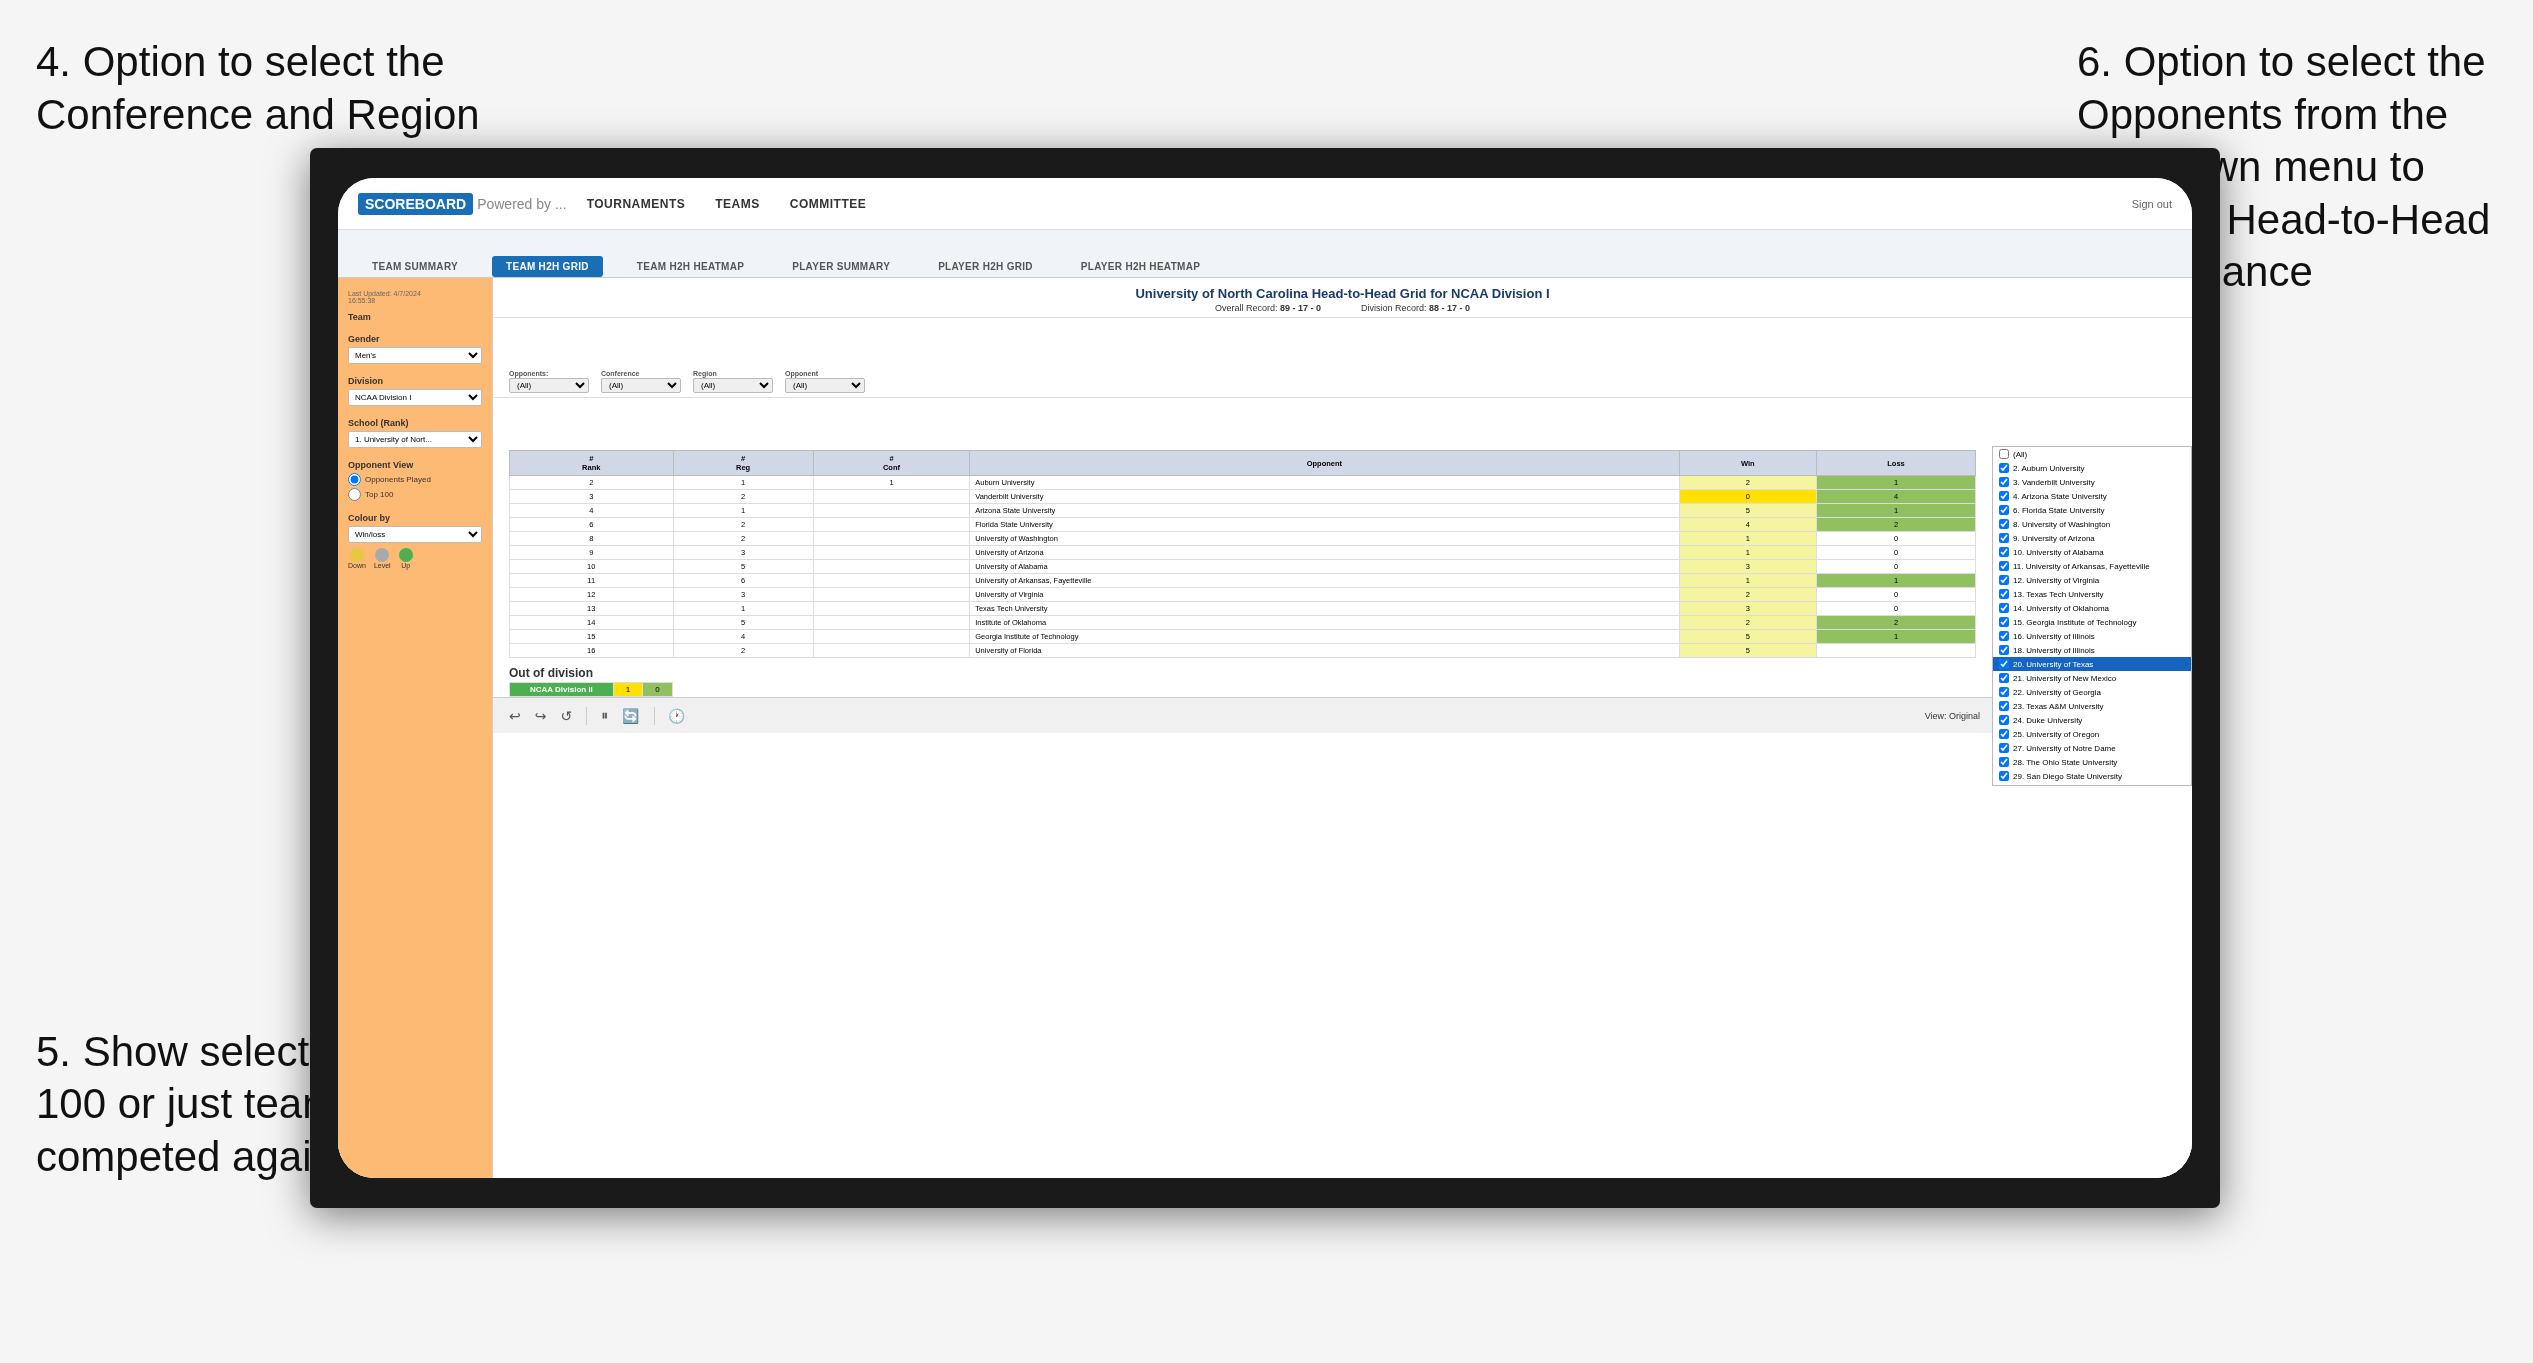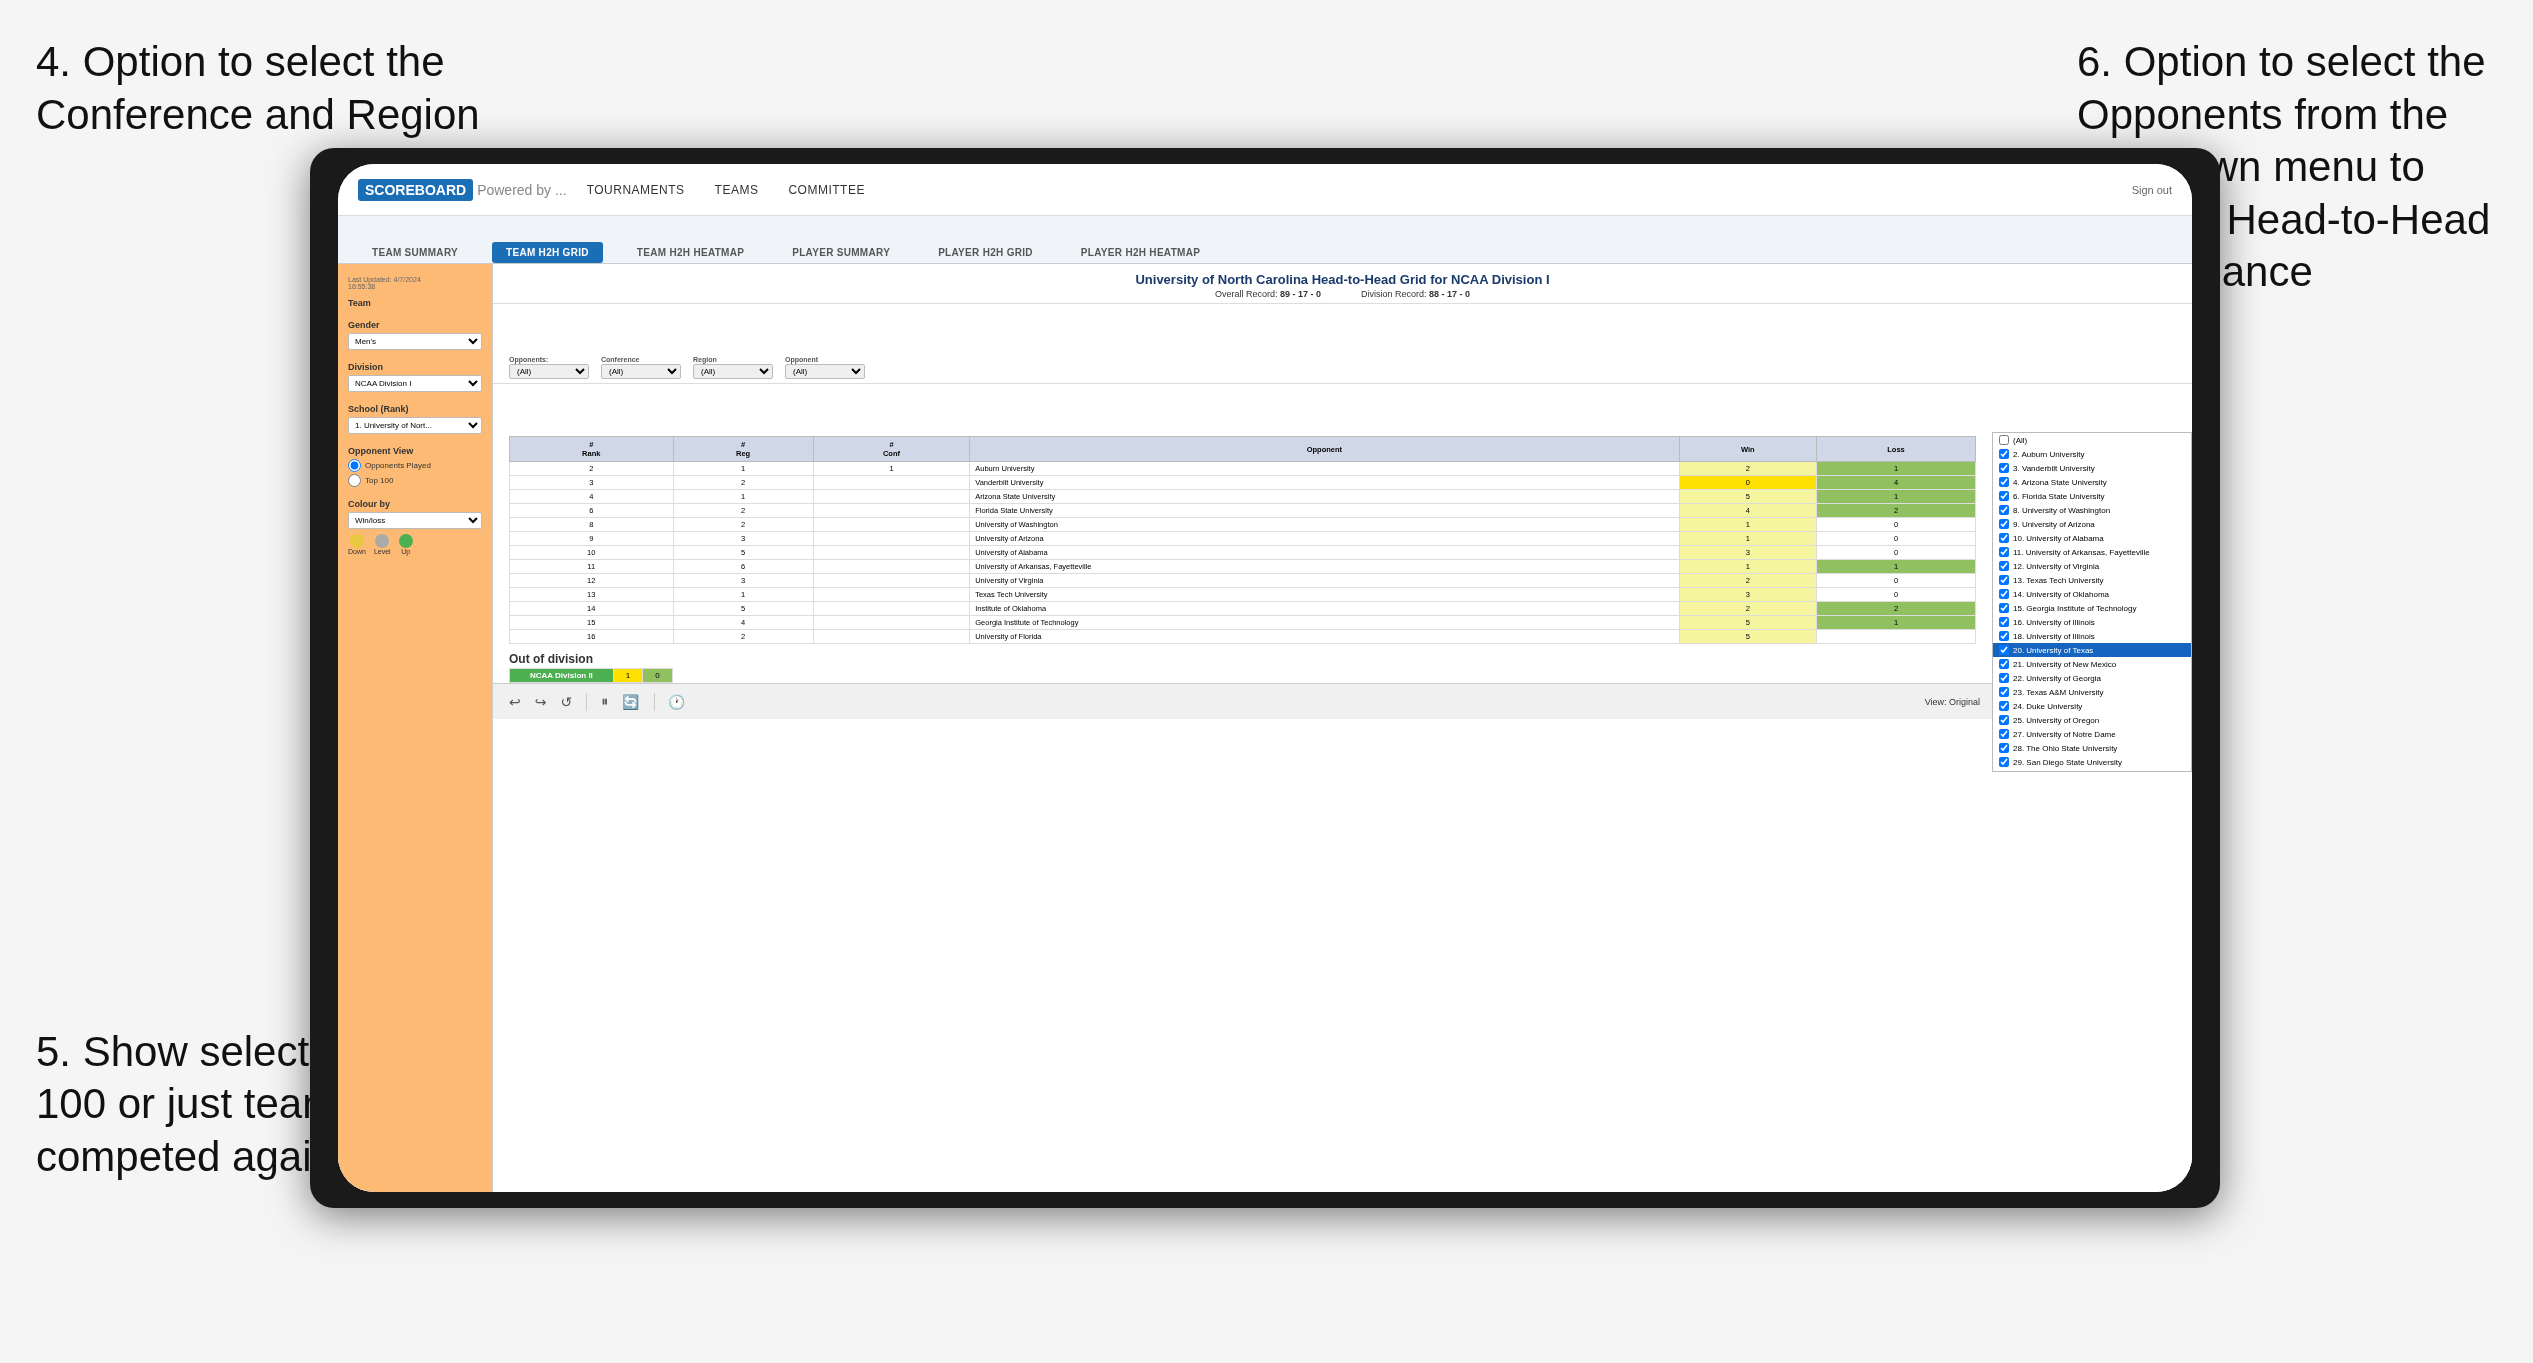--- a/index.html
+++ b/index.html
@@ -35,23 +35,23 @@
     }
 
     
     .tablet-frame {
       position: absolute;
       top: 148px;
       left: 310px;
       width: 1910px;
       height: 1060px;
       background: #1a1a1a;
-      border-radius: 24px;
+      border-radius: 7px;
       box-shadow: 0 8px 40px rgba(0,0,0,0.5);
-      padding: 16px 28px;
+      padding: 30px 28px;
     }
 
     .tablet-screen {
       width: 100%;
       height: 100%;
       background: #fff;
       border-radius: 36px;
       overflow: hidden;
       display: flex;
       flex-direction: column;
@@ -88,21 +88,21 @@
       align-items: center;
       gap: 30px;
       flex: 1;
     }
 
     .nav-item {
       font-size: 12px;
       color: #333;
       cursor: pointer;
       text-transform: uppercase;
-      font-weight: 400;
+      font-weight: 700;
       letter-spacing: 0.5px;
     }
 
     .nav-right {
       font-size: 11px;
       color: #666;
       margin-left: auto;
     }
 
     

